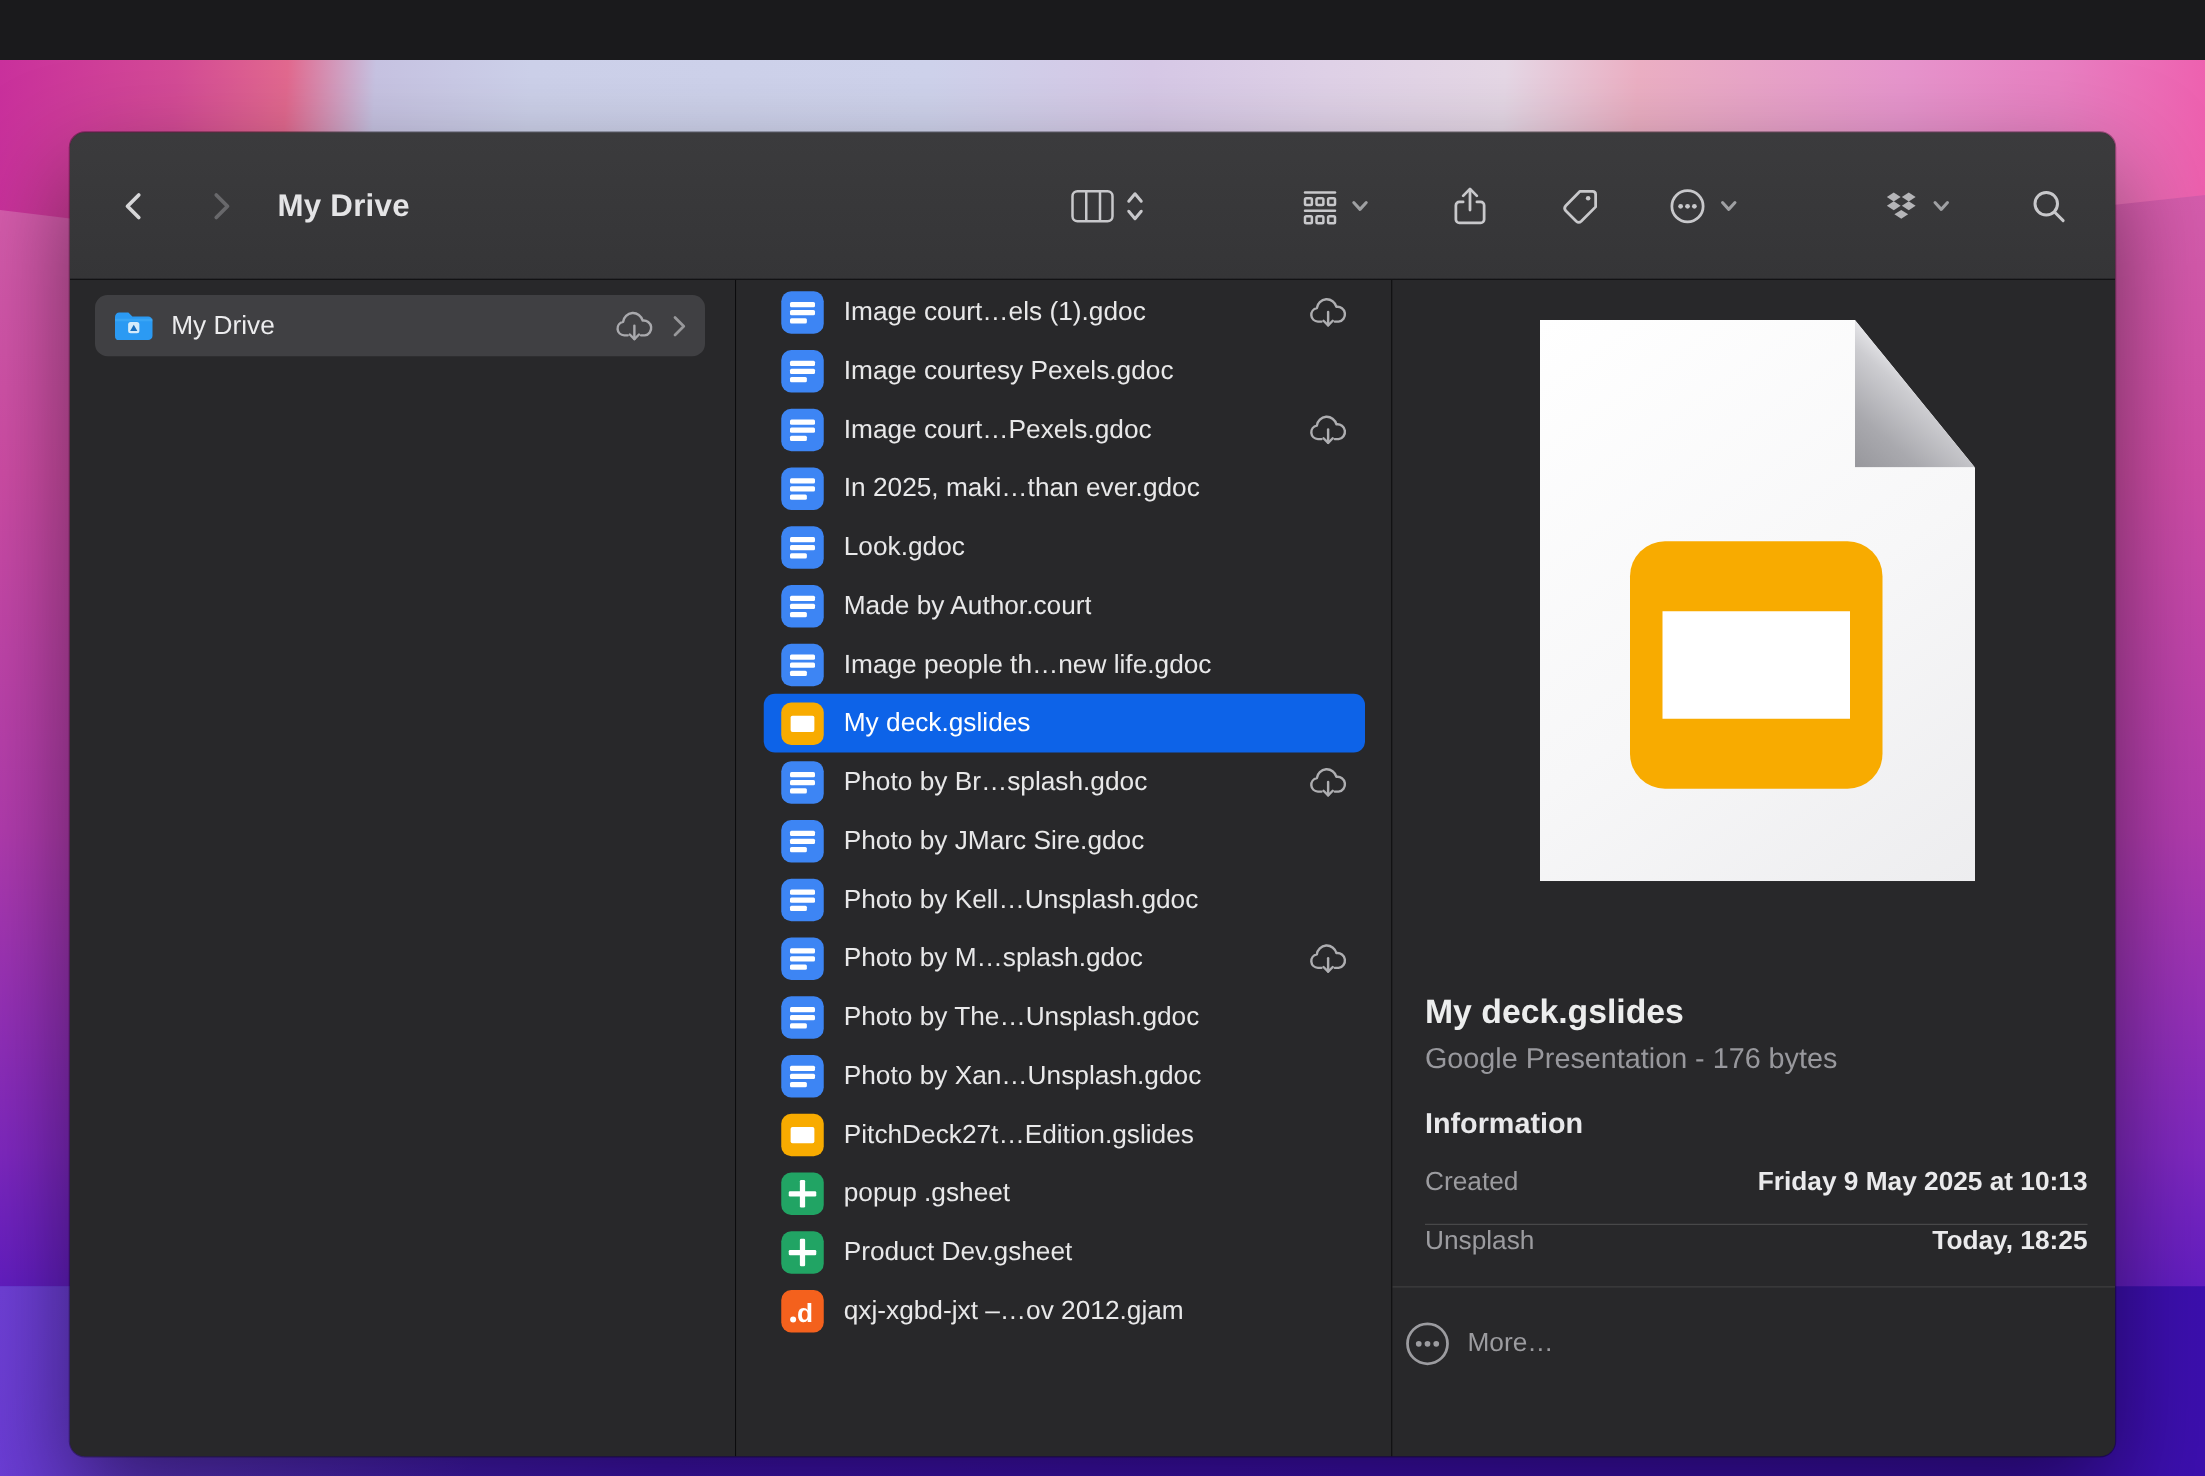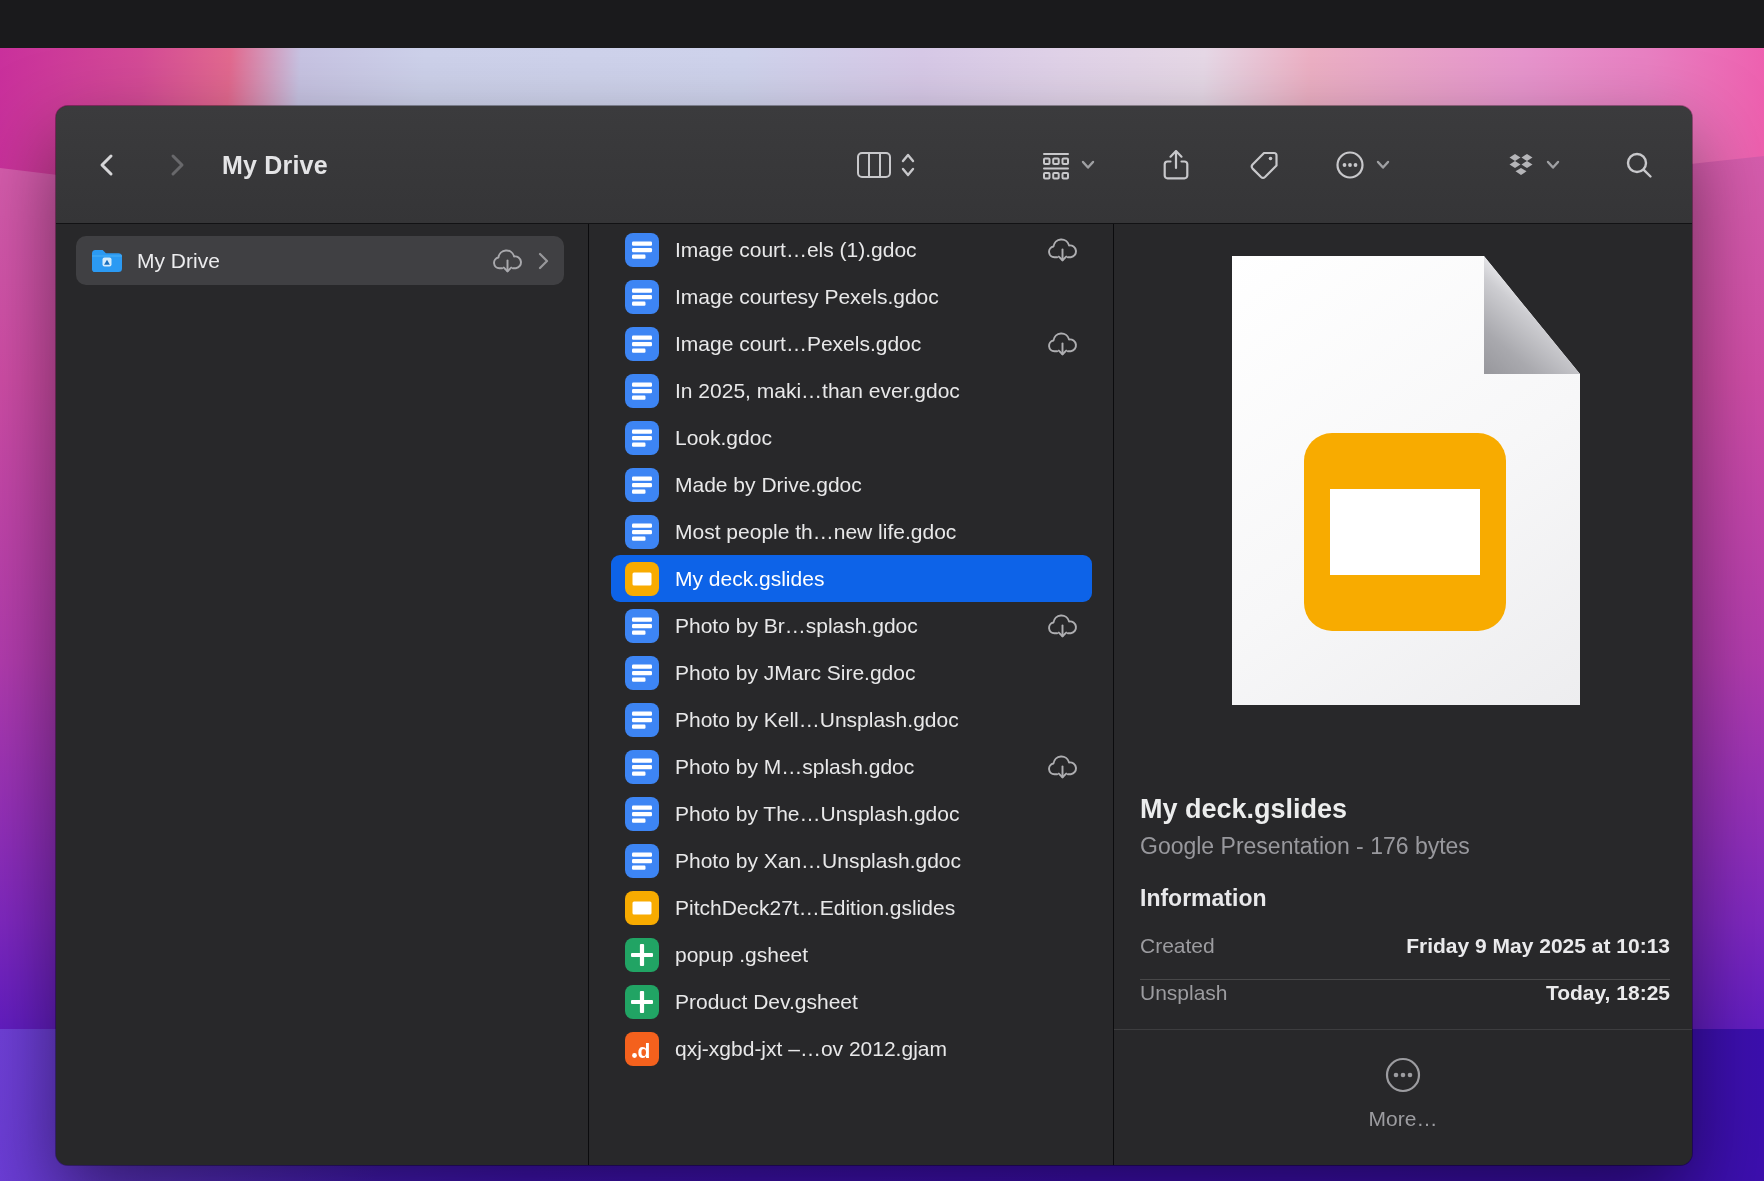--- a/index.html
+++ b/index.html
@@ -68,21 +68,21 @@
   .pv-kind{position:absolute;left:26px;top:609px;font-size:23px;color:#98989d;}
   .pv-info-h{position:absolute;left:26px;top:661px;font-size:23px;font-weight:700;color:#e8e8ea;}
   .pv-row{position:absolute;left:26px;right:22px;height:46px;display:flex;
     align-items:flex-start;justify-content:space-between;}
   .pv-row1{top:710px;border-bottom:1px solid rgba(255,255,255,.15);}
   .pv-row2{top:757px;}
   .pv-label{font-size:21px;color:#9c9ca0;}
   .pv-value{font-size:21px;font-weight:600;color:#eaeaec;}
   .pv-secdiv{position:absolute;left:0;right:0;top:805px;height:1px;background:rgba(255,255,255,.10);}
   .pv-more-btn{position:absolute;left:0;right:0;top:828px;background:none;border:none;
-    display:flex;flex-direction:column;align-items:center;gap:10px;cursor:default;}
+    display:flex;flex-direction:row;align-items:center;gap:10px;cursor:default;}
   .pv-more-label{font-size:21px;color:#9c9ca0;}
 </style>
 </head>
 <body>
 
 <div class="canvas">
   <div class="wp-base"></div>
   <div class="wp-top"></div>
   <div class="wp-bottom"></div>
 
@@ -278,32 +278,32 @@
           </div>
           <div class="file-row">
             <span class="ficon">
               <svg width="36" height="36" viewBox="0 0 36 36">
                 <rect x="1" y="1" width="34" height="34" rx="8" fill="#3d85f4"></rect>
                 <rect x="8" y="9.5" width="20" height="4.2" rx="1.2" fill="#fff"></rect>
                 <rect x="8" y="16" width="20" height="4.2" rx="1.2" fill="#fff"></rect>
                 <rect x="8" y="22.5" width="13.5" height="4.2" rx="1.2" fill="#fff"></rect>
               </svg>
             </span>
-            <span class="fname">Made by Drive.gdoc</span>
-          </div>
-          <div class="file-row">
-            <span class="ficon">
-              <svg width="36" height="36" viewBox="0 0 36 36">
-                <rect x="1" y="1" width="34" height="34" rx="8" fill="#3d85f4"></rect>
-                <rect x="8" y="9.5" width="20" height="4.2" rx="1.2" fill="#fff"></rect>
-                <rect x="8" y="16" width="20" height="4.2" rx="1.2" fill="#fff"></rect>
-                <rect x="8" y="22.5" width="13.5" height="4.2" rx="1.2" fill="#fff"></rect>
-              </svg>
-            </span>
-            <span class="fname">Most people th…new life.gdoc</span>
+            <span class="fname">Made by Author.court</span>
+          </div>
+          <div class="file-row">
+            <span class="ficon">
+              <svg width="36" height="36" viewBox="0 0 36 36">
+                <rect x="1" y="1" width="34" height="34" rx="8" fill="#3d85f4"></rect>
+                <rect x="8" y="9.5" width="20" height="4.2" rx="1.2" fill="#fff"></rect>
+                <rect x="8" y="16" width="20" height="4.2" rx="1.2" fill="#fff"></rect>
+                <rect x="8" y="22.5" width="13.5" height="4.2" rx="1.2" fill="#fff"></rect>
+              </svg>
+            </span>
+            <span class="fname">Image people th…new life.gdoc</span>
           </div>
           <div class="file-row selected">
             <span class="ficon">
               <svg width="36" height="36" viewBox="0 0 36 36">
                 <rect x="1" y="1" width="34" height="34" rx="8" fill="#f8ab00"></rect>
                 <rect x="8.5" y="11.5" width="19" height="13" rx="1.5" fill="#fff"></rect>
               </svg>
             </span>
             <span class="fname">My deck.gslides</span>
           </div>

